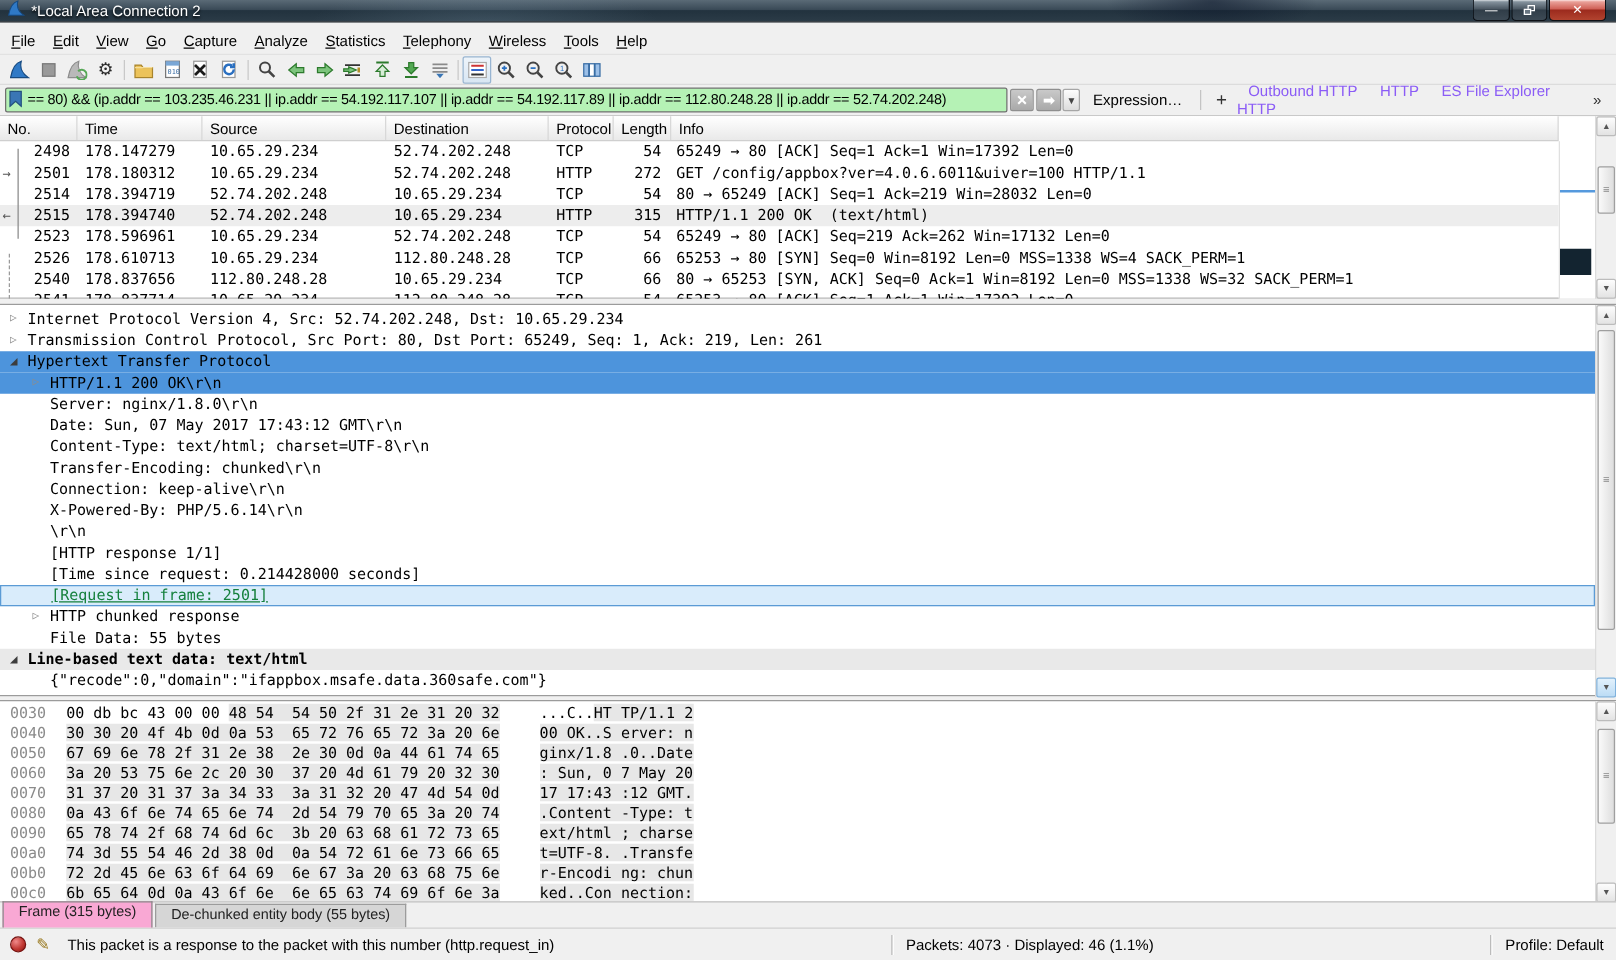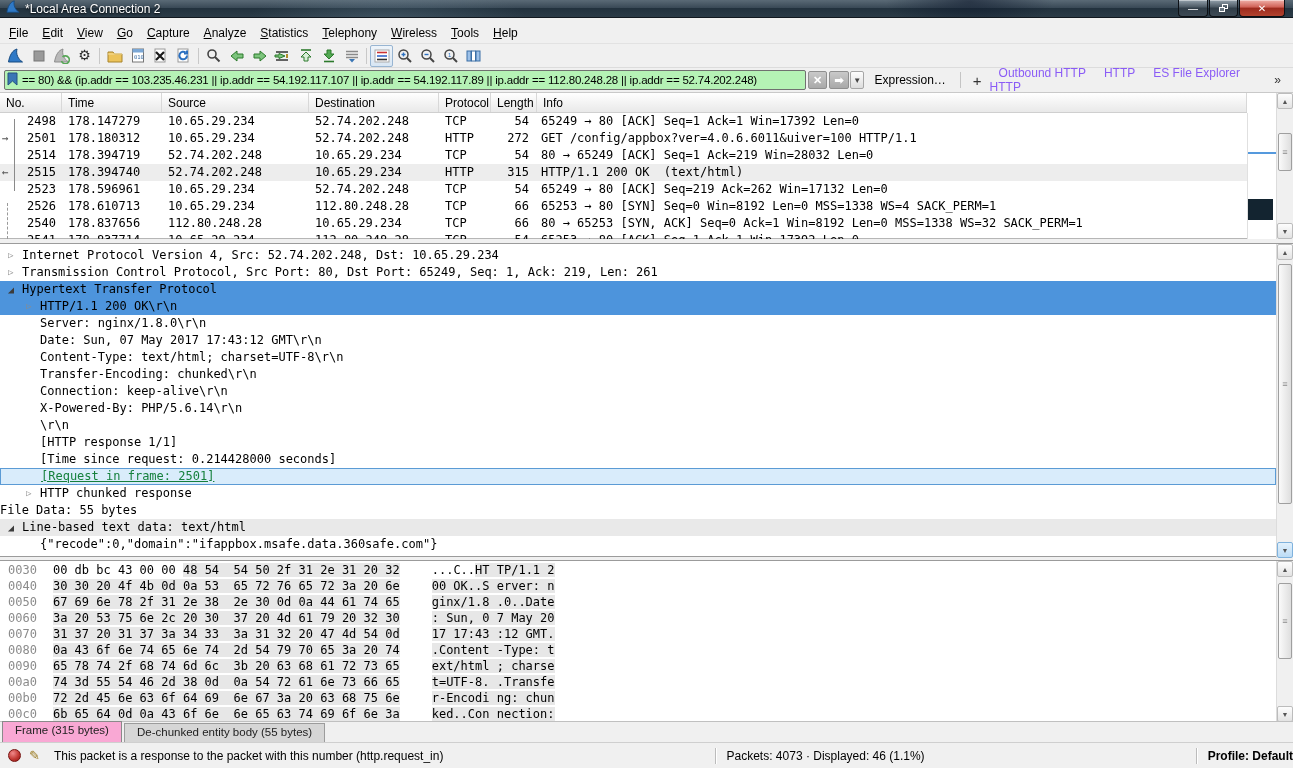--- a/index.html
+++ b/index.html
@@ -120,21 +120,21 @@
 
   
   #statusbar{position:absolute;left:0;top:742px;width:100%;height:26px;background:#f0f0f0;border-top:1px solid #cfcfcf;
     display:flex;align-items:center;font-size:12px;}
   #expert-dot{width:13px;height:13px;border-radius:50%;margin:0 8px 0 8px;
     background:radial-gradient(circle at 35% 30%,#f08a8a,#c23a35 55%,#8c1410);border:1px solid #761210;}
   #edit-pencil{font-size:13px;color:#9a7a20;margin-right:14px;}
   #status-hint{flex:0 0 auto;}
   .ssep{width:2px;height:16px;border-left:1px solid #bbb;border-right:1px solid #fff;margin:0 10px;}
   #status-packets{white-space:nowrap;}
-  #status-profile{white-space:nowrap;padding-right:0;font-weight:bold;}
+  #status-profile{white-space:nowrap;padding-right:10px;}
   #status-spacer1{flex:1}#status-spacer2{flex:1}
 </style>
 </head>
 <body>
 
 <div id="app">
 
   <div id="titlebar">
     <span class="fin">
       <svg width="14" height="14" viewBox="0 0 16 16">
@@ -396,22 +396,22 @@
         <div class="drow"><span class="dtext" style="margin-left: 40px; display: inline-block;">Date: Sun, 07 May 2017 17:43:12 GMT\r\n</span></div>
         <div class="drow"><span class="dtext" style="margin-left: 40px; display: inline-block;">Content-Type: text/html; charset=UTF-8\r\n</span></div>
         <div class="drow"><span class="dtext" style="margin-left: 40px; display: inline-block;">Transfer-Encoding: chunked\r\n</span></div>
         <div class="drow"><span class="dtext" style="margin-left: 40px; display: inline-block;">Connection: keep-alive\r\n</span></div>
         <div class="drow"><span class="dtext" style="margin-left: 40px; display: inline-block;">X-Powered-By: PHP/5.6.14\r\n</span></div>
         <div class="drow"><span class="dtext" style="margin-left: 40px; display: inline-block;">\r\n</span></div>
         <div class="drow"><span class="dtext" style="margin-left: 40px; display: inline-block;">[HTTP response 1/1]</span></div>
         <div class="drow"><span class="dtext" style="margin-left: 40px; display: inline-block;">[Time since request: 0.214428000 seconds]</span></div>
         <div class="drow link"><span class="dtext" style="margin-left: 40px; display: inline-block;">[Request in frame: 2501]</span></div>
         <div class="drow"><span class="tri c" style="left: 26px;">▷</span><span class="dtext" style="margin-left: 40px; display: inline-block;">HTTP chunked response</span></div>
-        <div class="drow"><span class="dtext" style="display: inline-block;">File Data: 55 bytes</span></div>
-        <div class="drow gray"><span class="tri e" style="left: 8px;">◢</span><span class="dtext" style="margin-left: 22px; display: inline-block;">Line-based text data: text/html</span></div>
+        <div class="drow"><span class="dtext" style="margin-left: 40px; display: inline-block;">File Data: 55 bytes</span></div>
+        <div class="drow gray"><span class="tri e" style="left: 8px;">◢</span><span class="dtext" style="margin-left: 22px; display: inline-block; font-weight: bold;">Line-based text data: text/html</span></div>
         <div class="drow"><span class="dtext" style="margin-left: 40px; display: inline-block;">{"recode":0,"domain":"ifappbox.msafe.data.360safe.com"}</span></div>
       </div>
     <div class="sb" style="right:0;top:0;height:314px;">
       <div class="arr up">▲</div>
       <div class="arr dn hl">▼</div>
       <div class="thumb" style="top:20px;height:240px;"></div>
     </div>
   </div>
 
   <div id="hexpane">

